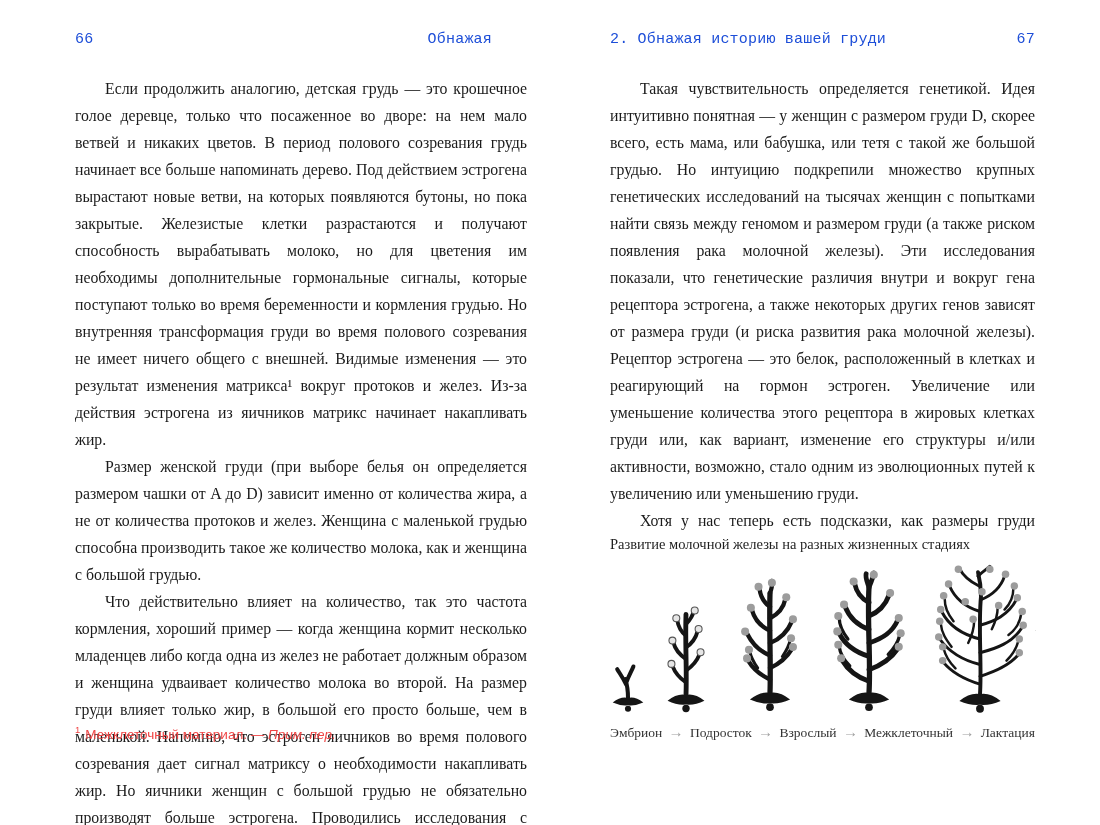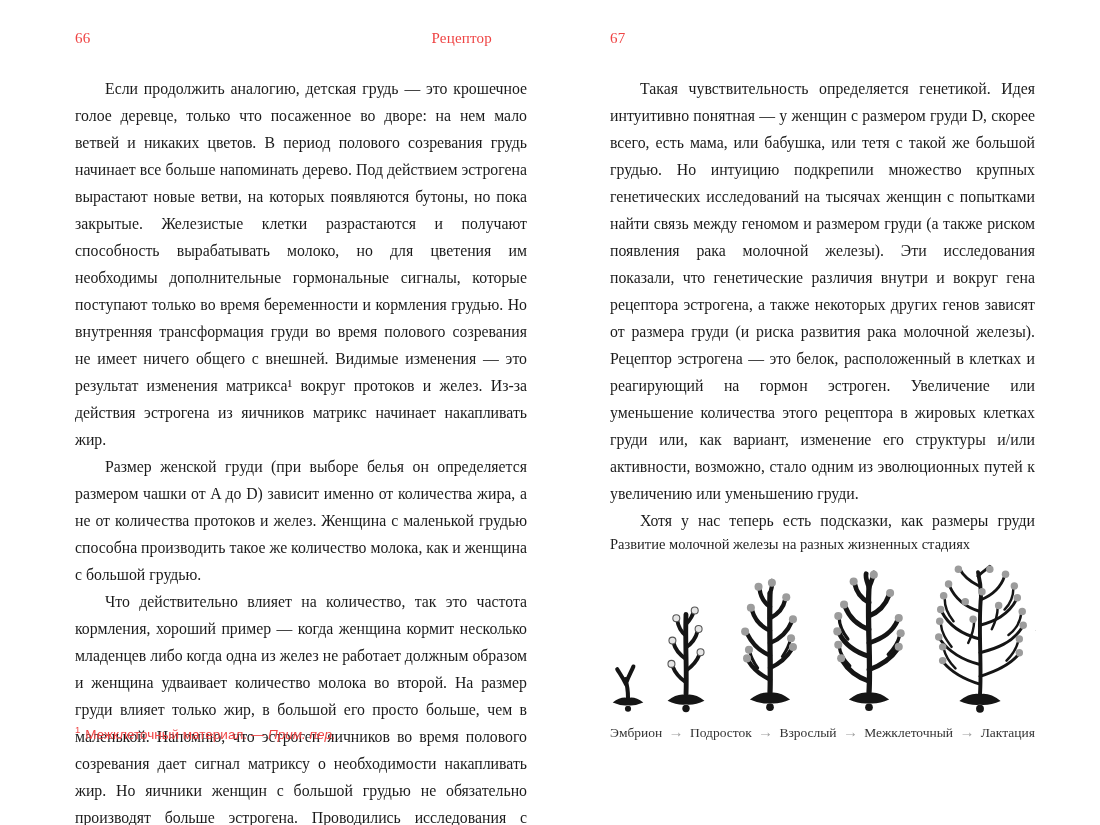--- a/index.html
+++ b/index.html
@@ -7,23 +7,23 @@
     width:1100px; height:825px; position:relative;
     background:#ffffff; overflow:hidden;
     font-family:"Liberation Serif", serif;
     color:#1b1b1b;
   }
   .page { position:absolute; top:30px; }
   .page-left  { left:75px;  width:452px; }
   .page-right { left:610px; width:425px; }
 
   .pagehead {
-    display:flex; justify-content:space-between; align-items:flex-start;
-    height:18px; font-family:Liberation Serif, serif;
-    font-size:15px; color:#ef4444; letter-spacing:.2px;
+    display:flex; justify-content:space-between; align-items:flex-end;
+    height:18px; font-family:Liberation Mono, monospace;
+    font-size:15px; color:#1d4ed8; letter-spacing:.2px;
   }
   .page-left .pagehead { padding-right:35px; }
 
   .body {
     margin-top:27px;
     font-size:15.8px; line-height:27px;
     text-align:justify; text-justify:inter-word;
     hyphens:auto;
   }
   .body p { margin:0; text-indent:30px; }
@@ -61,34 +61,35 @@
   svg .budlight { fill:#e6e6e6; stroke:#555; stroke-width:1.1; }
 </style>
 </head>
 <body>
 
 <div class="spread">
 
   <div class="page page-left">
     <div class="pagehead">
       <span>66</span>
-      <span>Рецептор</span>
+      <span>Обнажая</span>
     </div>
     <div class="body">
       <p>Если продолжить аналогию, детская грудь — это крошечное голое деревце, только что посаженное во дворе: на нем мало ветвей и никаких цветов. В период полового созревания грудь начинает все больше напоминать дерево. Под действием эстрогена вырастают новые ветви, на которых появляются бутоны, но пока закрытые. Железистые клетки разрастаются и получают способность вырабатывать молоко, но для цветения им необходимы дополнительные гормональные сигналы, которые поступают только во время беременности и кормления грудью. Но внутренняя трансформация груди во время полового созревания не имеет ничего общего с внешней. Видимые изменения — это результат изменения матрикса¹ вокруг протоков и желез. Из-за действия эстрогена из яичников матрикс начинает накапливать жир.</p>
       <p>Размер женской груди (при выборе белья он определяется размером чашки от A до D) зависит именно от количества жира, а не от количества протоков и желез. Женщина с маленькой грудью способна производить такое же количество молока, как и женщина с большой грудью.</p>
       <p class="continues">Что действительно влияет на количество, так это частота кормления, хороший пример — когда женщина кормит несколько младенцев либо когда одна из желез не работает должным образом и женщина удваивает количество молока во второй. На размер груди влияет только жир, в большой его просто больше, чем в маленькой. Напомню, что эстроген яичников во время полового созревания дает сигнал матриксу о необходимости накапливать жир. Но яичники женщин с большой грудью не обязательно производят больше эстрогена. Проводились исследования с попыткой найти такую корреляцию, но в большинстве случаев было доказано, что взаимозависимости между размером груди и количеством циркулирующего эстрогена нет. Размер груди скорее зависит от чувствительности клеток молочной железы,</p>
     </div>
     <div class="footnote">
       <sup>1</sup><span>Межклеточный материал. — </span><i>Прим. пер.</i>
     </div>
   </div>
 
   <div class="page page-right">
     <div class="pagehead">
+      <span>2. Обнажая историю вашей груди</span>
       <span>67</span>
     </div>
     <div class="body">
       <p>Такая чувствительность определяется генетикой. Идея интуитивно понятная — у женщин с размером груди D, скорее всего, есть мама, или бабушка, или тетя с такой же большой грудью. Но интуицию подкрепили множество крупных генетических исследований на тысячах женщин с попытками найти связь между геномом и размером груди (а также риском появления рака молочной железы). Эти исследования показали, что генетические различия внутри и вокруг гена рецептора эстрогена, а также некоторых других генов зависят от размера груди (и риска развития рака молочной железы). Рецептор эстрогена — это белок, расположенный в клетках и реагирующий на гормон эстроген. Увеличение или уменьшение количества этого рецептора в жировых клетках груди или, как вариант, изменение его структуры и/или активности, возможно, стало одним из эволюционных путей к увеличению или уменьшению груди.</p>
       <p class="continues">Хотя у нас теперь есть подсказки, как размеры груди закодированы в геноме, остается непонятным, почему у людей эти размеры настолько варьируются и, что самое главное, почему вообще в нашей груди появился жир? Ведь большинство изменений в период полового созревания — расширение</p>
     </div>
 
     <div class="figure">
       <div class="figure-caption">Развитие молочной железы на разных жизненных стадиях</div>
 

